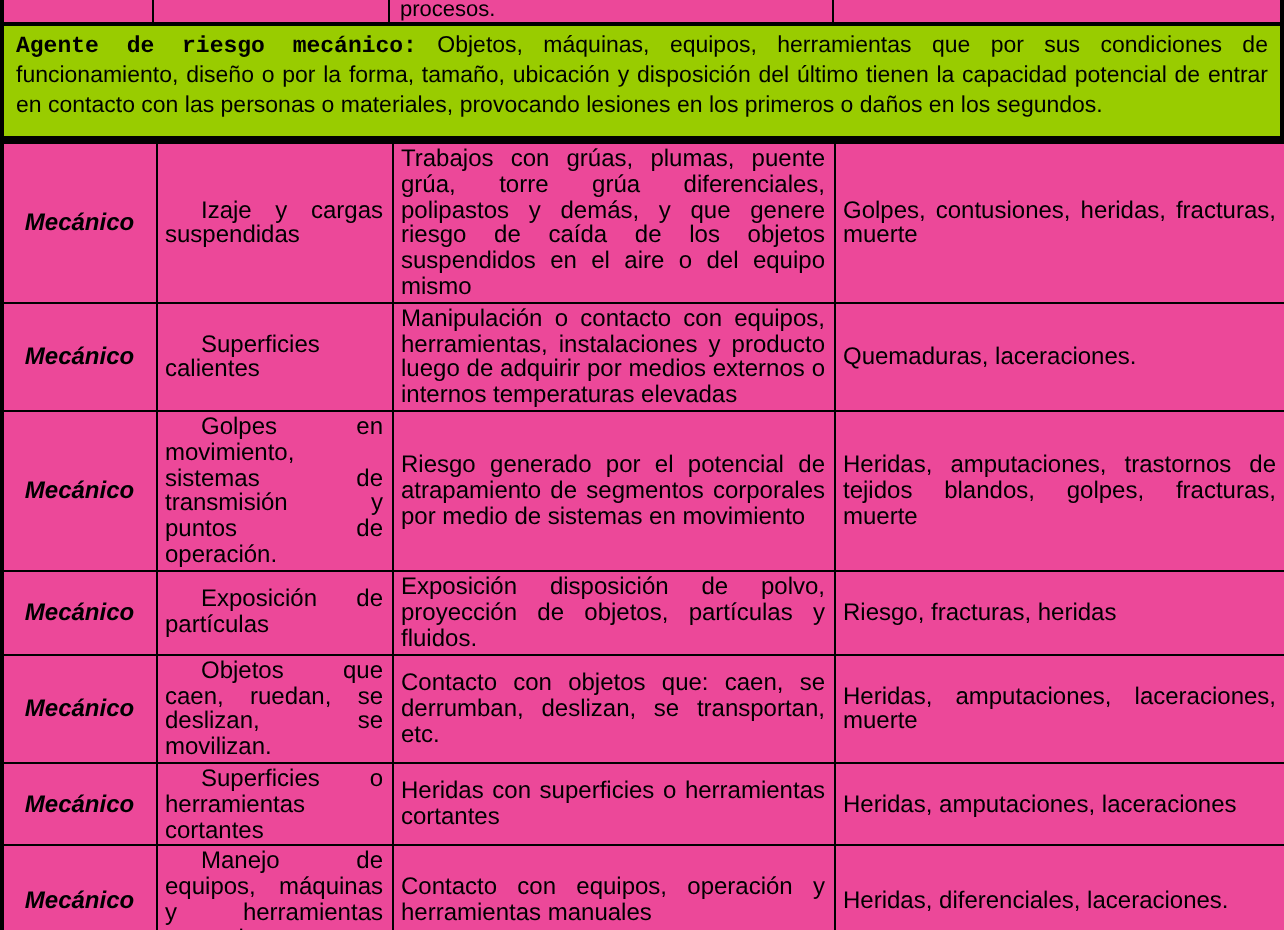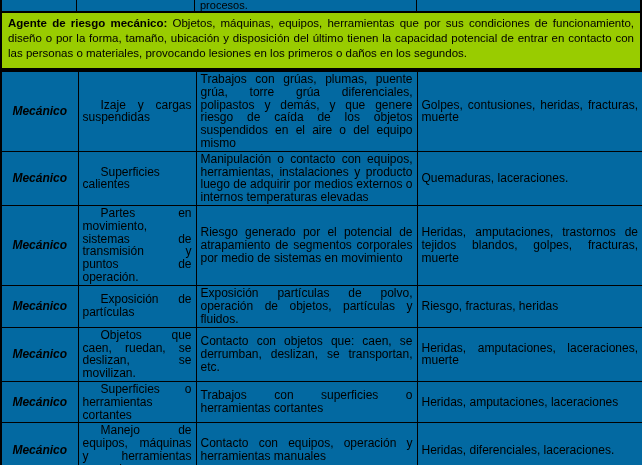--- a/index.html
+++ b/index.html
@@ -1,38 +1,38 @@
 <!DOCTYPE html>
 <html><head>
 <meta charset="utf-8">
 <style>
   html,body{margin:0;padding:0;background:#fff;}
   .page{
-    position:relative; width:642px; height:465px; background:#0369a1;
+    position:relative; width:642px; height:465px; background:#ec4899;
     font-family:"Liberation Sans","DejaVu Sans",sans-serif; color:#000;
     overflow:hidden;
   }
   
   .partial-row{
     display:flex; height:11px; box-sizing:border-box;
     border-left:2px solid #000; border-right:2px solid #000;
     overflow:hidden; font-size:11px; line-height:11px;
   }
   .pcell{box-sizing:border-box; height:100%;}
   .pc1{width:75px; border-right:1px solid #000;}
   .pc2{width:118px; border-right:1px solid #000;}
   .pc3{width:222px; border-right:1px solid #000; padding-left:5px;}
   .pc4{flex:1;}
   
   .banner{
     box-sizing:border-box; height:59px; border:2px solid #000;
     padding:3px 6px 4px 6px; text-align:justify;
     font-size:11.5px; line-height:15px;
   }
-  .banner .lead{font-weight:bold;}
+  .banner .lead{font-weight:bold;font-family:Liberation Mono, monospace;}
   
   table.risk{
     width:642px; border-collapse:collapse; table-layout:fixed;
     border:2px solid #000;
   }
   table.risk td{
     border:1px solid #000; font-size:12px; line-height:12.8px;
     vertical-align:middle; padding:1px 4px; overflow:hidden;
     box-sizing:border-box;
   }
@@ -78,40 +78,40 @@
         <td class="cons">Golpes, contusiones, heridas, fracturas, muerte</td>
       </tr>
       <tr class="r2">
         <td class="agent">Mecánico</td>
         <td class="hazard">Superficies calientes</td>
         <td class="desc">Manipulación o contacto con equipos, herramientas, instalaciones y producto luego de adquirir por medios externos o internos temperaturas elevadas</td>
         <td class="cons">Quemaduras, laceraciones.</td>
       </tr>
       <tr class="r3">
         <td class="agent">Mecánico</td>
-        <td class="hazard">Partes en movimiento, sistemas de transmisión y puntos de operación.</td>
+        <td class="hazard">Golpes en movimiento, sistemas de transmisión y puntos de operación.</td>
         <td class="desc">Riesgo generado por el potencial de atrapamiento de segmentos corporales por medio de sistemas en movimiento</td>
         <td class="cons">Heridas, amputaciones, trastornos de tejidos blandos, golpes, fracturas, muerte</td>
       </tr>
       <tr class="r4">
         <td class="agent">Mecánico</td>
         <td class="hazard">Exposición de partículas</td>
-        <td class="desc">Exposición partículas de polvo, operación de objetos, partículas y fluidos.</td>
+        <td class="desc">Exposición disposición de polvo, proyección de objetos, partículas y fluidos.</td>
         <td class="cons">Riesgo, fracturas, heridas</td>
       </tr>
       <tr class="r5">
         <td class="agent">Mecánico</td>
         <td class="hazard">Objetos que caen, ruedan, se deslizan, se movilizan.</td>
         <td class="desc">Contacto con objetos que: caen, se derrumban, deslizan, se transportan, etc.</td>
         <td class="cons">Heridas, amputaciones, laceraciones, muerte</td>
       </tr>
       <tr class="r6">
         <td class="agent">Mecánico</td>
         <td class="hazard">Superficies o herramientas cortantes</td>
-        <td class="desc">Trabajos con superficies o herramientas cortantes</td>
+        <td class="desc">Heridas con superficies o herramientas cortantes</td>
         <td class="cons">Heridas, amputaciones, laceraciones</td>
       </tr>
       <tr class="r7">
         <td class="agent">Mecánico</td>
         <td class="hazard">Manejo de equipos, máquinas y herramientas manuales</td>
         <td class="desc">Contacto con equipos, operación y herramientas manuales</td>
         <td class="cons">Heridas, diferenciales, laceraciones.</td>
       </tr>
     </tbody>
   </table>

